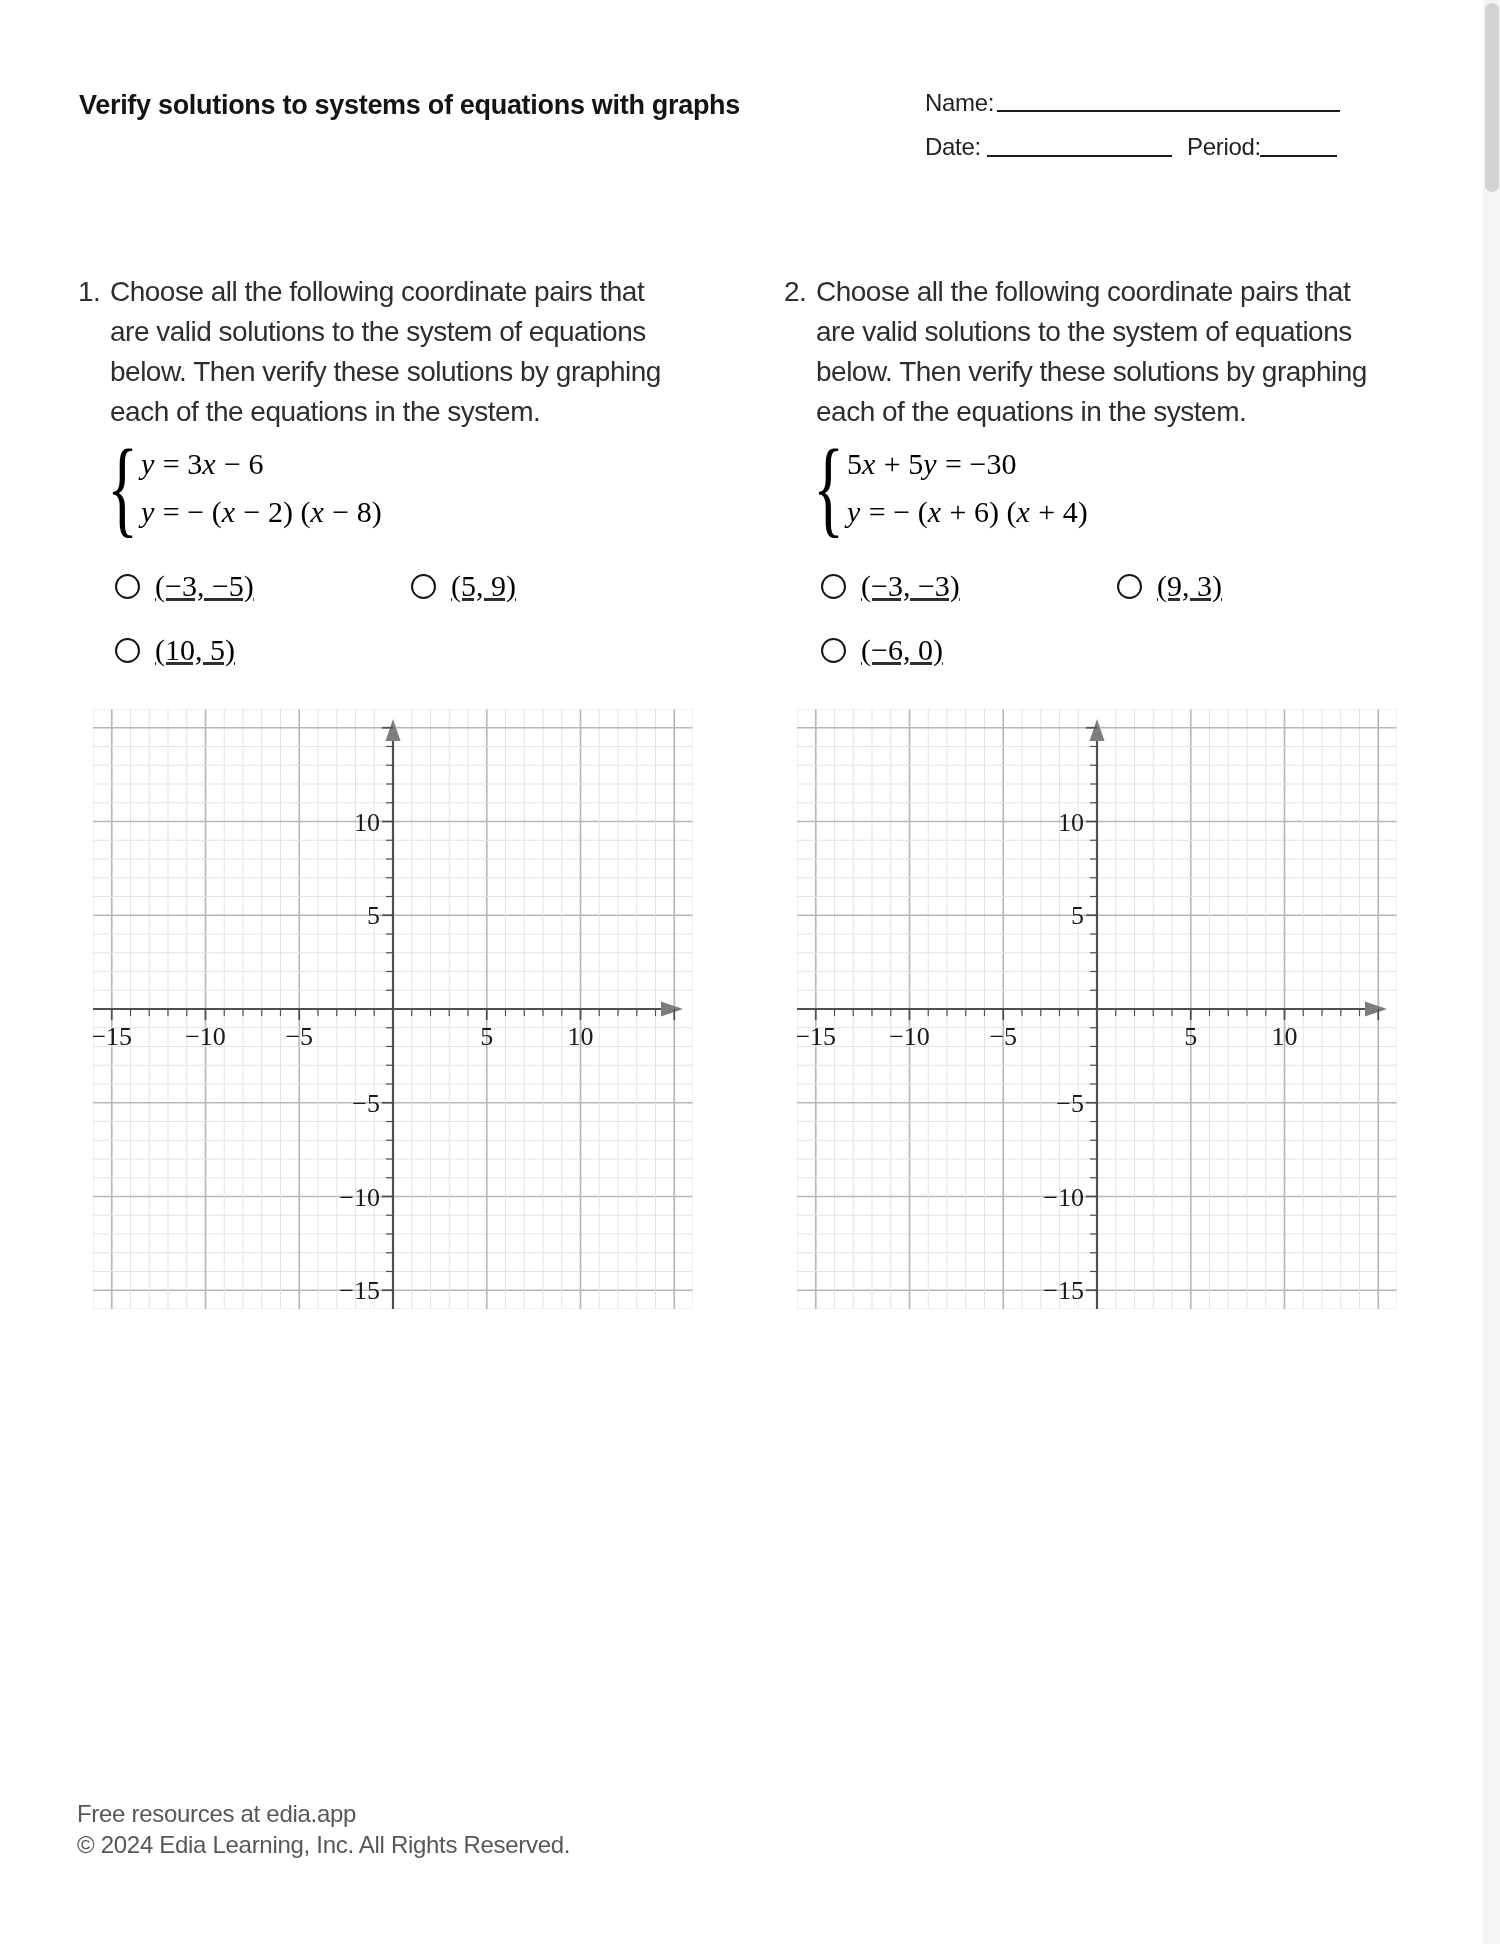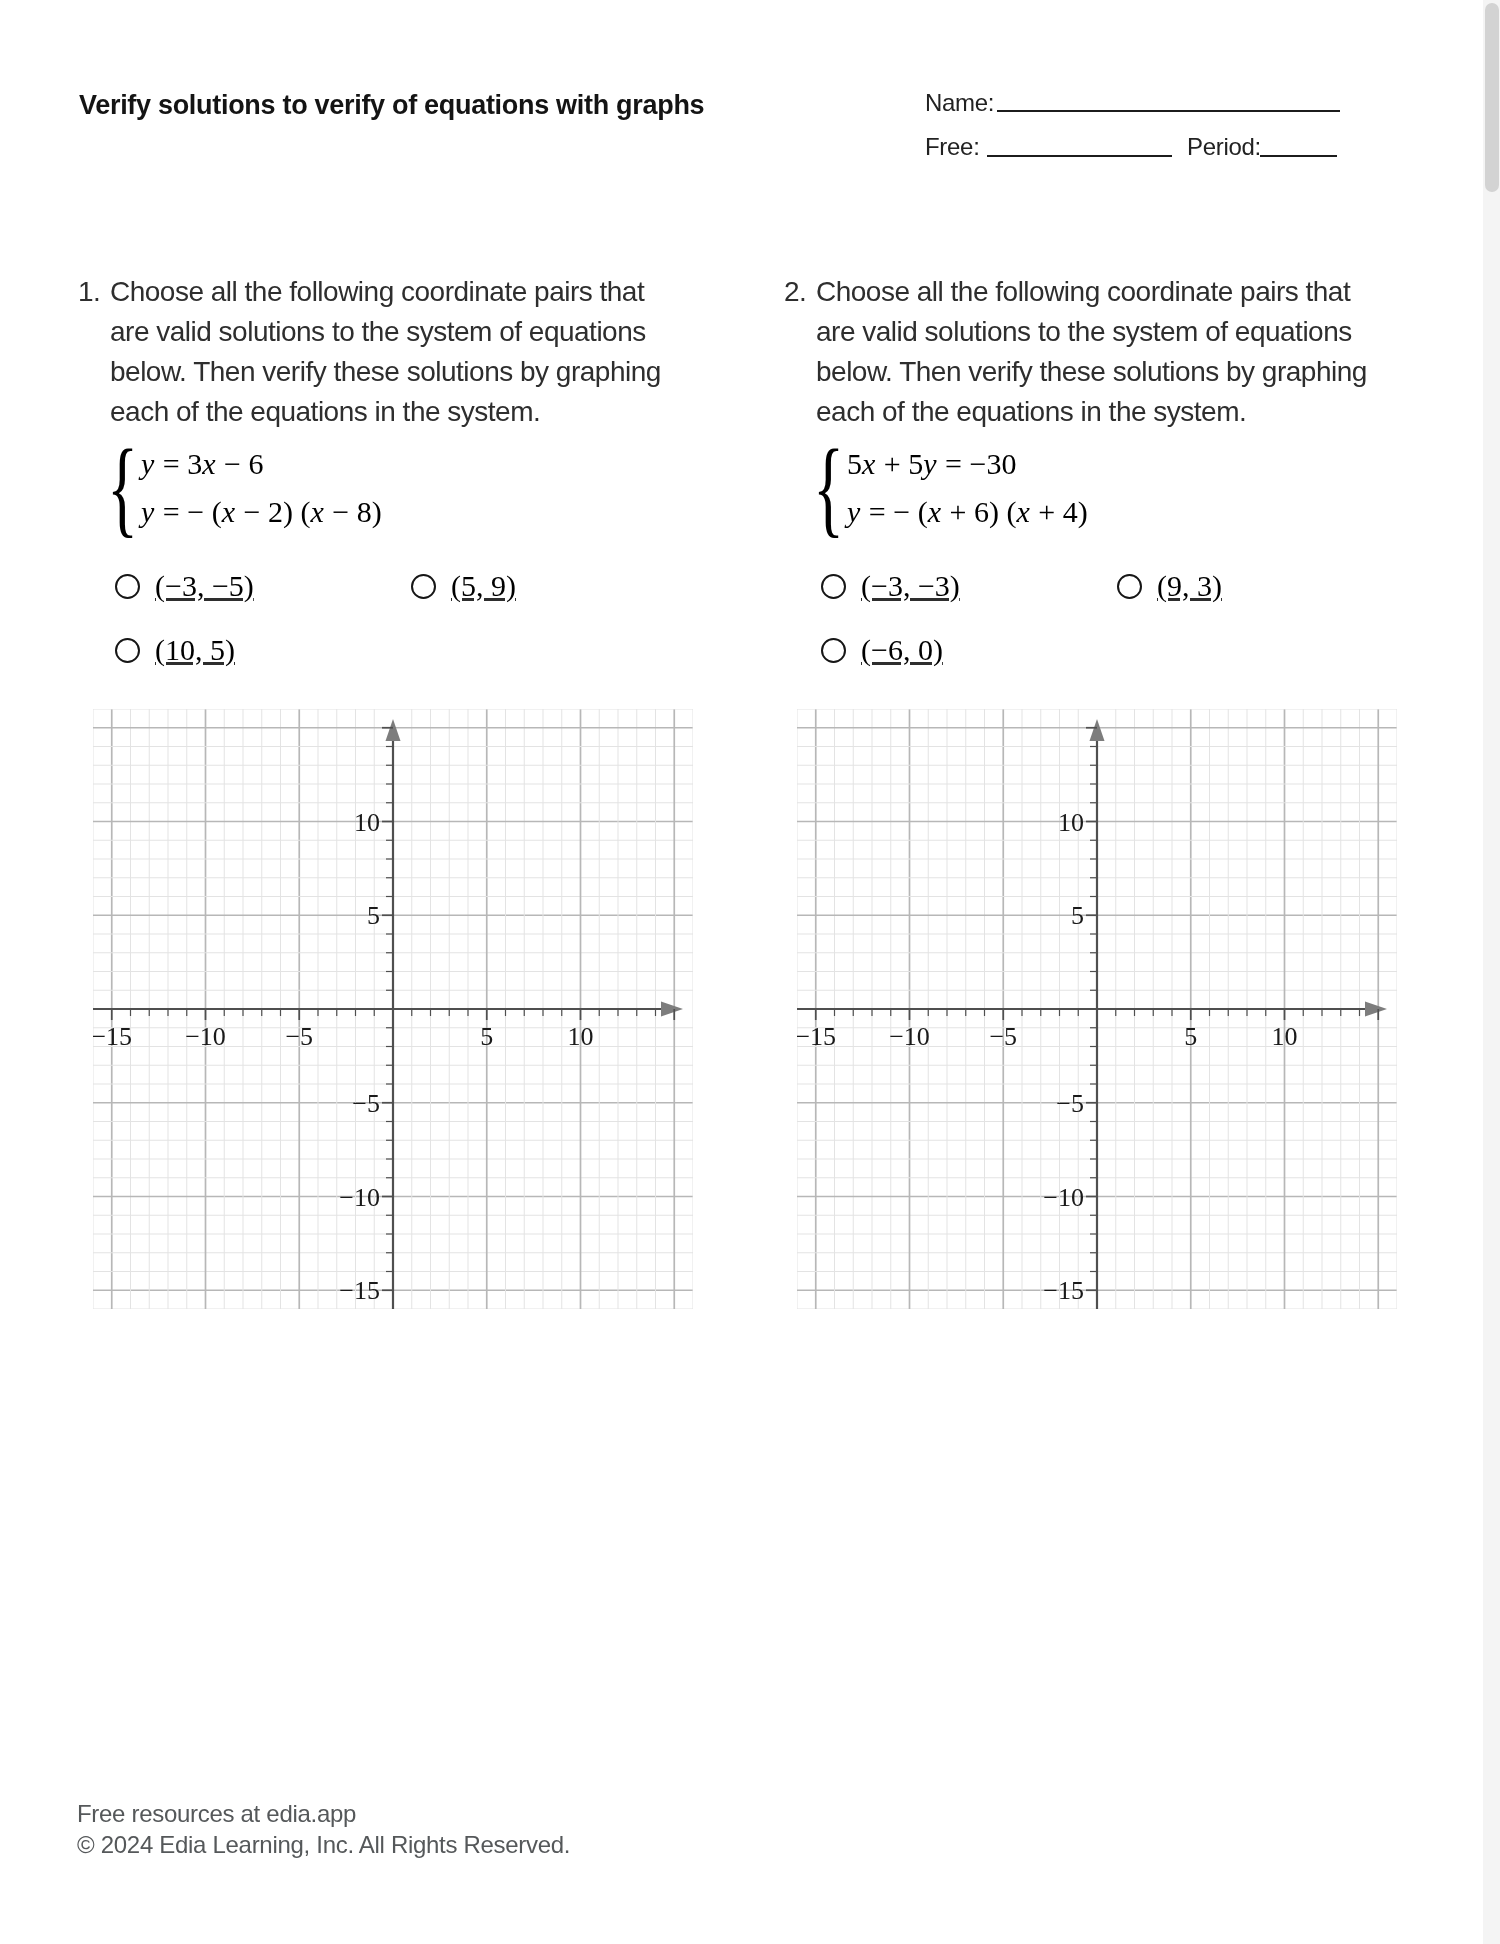--- a/index.html
+++ b/index.html
@@ -42,27 +42,27 @@
   .footer{position:absolute;left:77px;top:1798px;font-size:24px;letter-spacing:-0.3px;
     line-height:31px;color:#55585a;}
   
   .scroll-track{position:absolute;right:0;top:0;width:17px;height:1944px;background:#f4f4f4;}
   .scroll-thumb{position:absolute;left:1.5px;top:3px;width:14px;height:189px;background:#d3d3d3;border-radius:7px;}
 </style>
 </head>
 <body>
 
 <div class="title">
-  <div>Verify solutions to verify of equations with graphs</div>
+  <div>Verify solutions to systems of equations with graphs</div>
 </div>
 
 <div class="hdr-label" style="left:925px;top:89px;">Name:</div>
 <div class="blank-line" style="left:997px;top:110px;width:343px;"></div>
 
-<div class="hdr-label" style="left:925px;top:133px;">Free:</div>
+<div class="hdr-label" style="left:925px;top:133px;">Date:</div>
 <div class="blank-line" style="left:987px;top:155px;width:185px;"></div>
 
 <div class="hdr-label" style="left:1187px;top:133px;">Period:</div>
 <div class="blank-line" style="left:1260px;top:155px;width:77px;"></div>
 
 <div class="p-number c1">1.</div>
 <div class="p-prompt c1">
   <div>Choose all the following coordinate pairs that</div>
   <div>are valid solutions to the system of equations</div>
   <div>below. Then verify these solutions by graphing</div>

